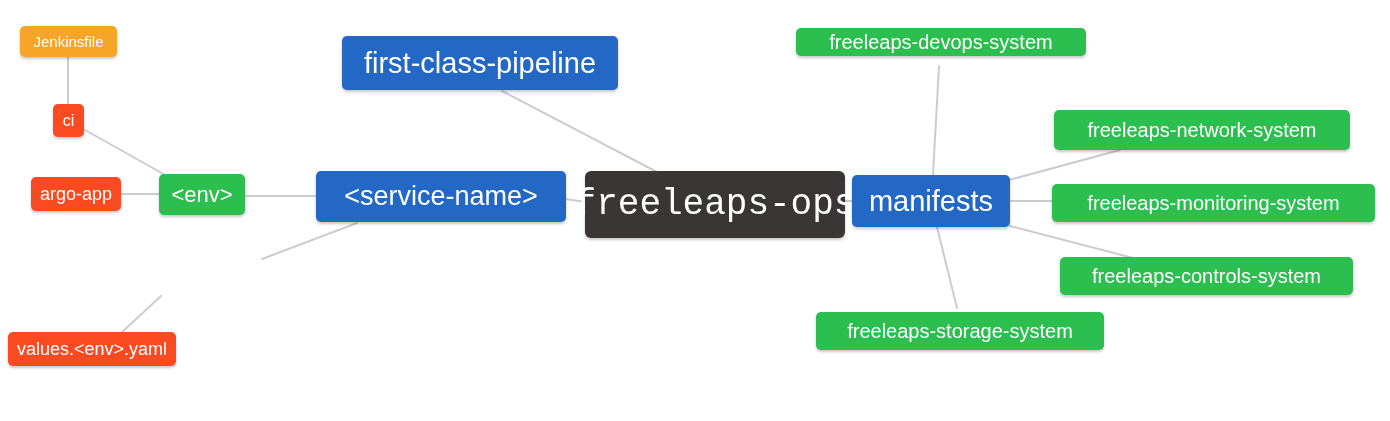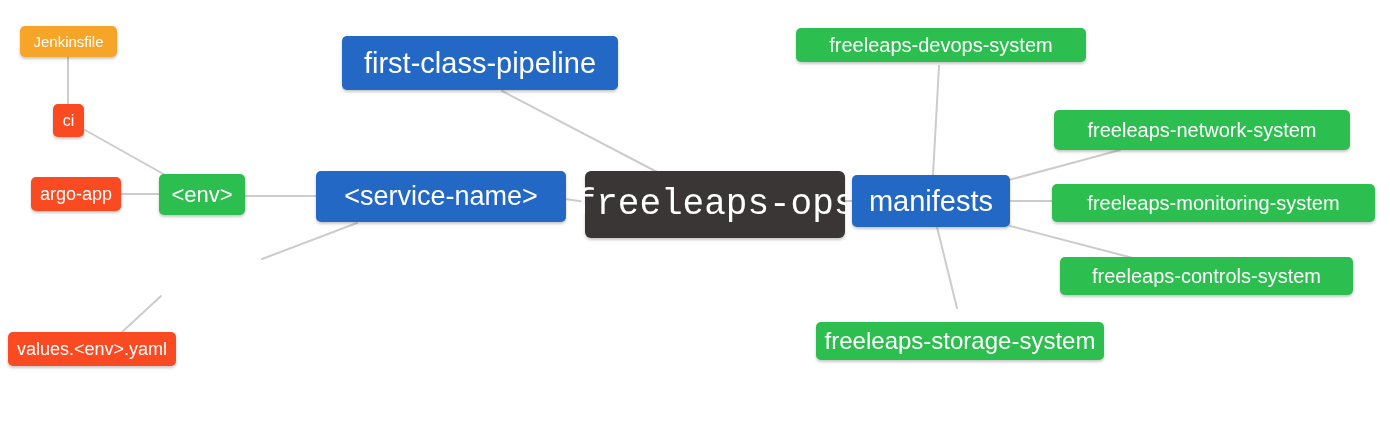--- a/index.html
+++ b/index.html
@@ -32,25 +32,25 @@
   #n-jenkinsfile{left:20px;top:26px;width:97px;height:31px;font-size:15px;}
   #n-ci{left:53px;top:104px;width:31px;height:33px;font-size:16px;}
   #n-argo-app{left:31px;top:177px;width:90px;height:34px;font-size:18px;}
   #n-env{left:159px;top:174px;width:86px;height:41px;font-size:22px;}
   #n-helm-pkg{left:147px;top:257px;width:118px;height:40px;font-size:22px;}
   #n-values{left:8px;top:332px;width:168px;height:34px;font-size:18px;text-align:center;}
   #n-fcp{left:314px;top:36px;width:276px;height:54px;font-size:29px;margin-left:28px;}
   #n-service{left:316px;top:171px;width:250px;height:51px;font-size:27px;}
   #n-root{left:585px;top:171px;width:260px;height:67px;font-size:36px;border-radius:6px;}
   #n-manifests{left:852px;top:175px;width:158px;height:52px;font-size:29px;}
-  #n-devops{left:796px;top:28px;width:290px;height:34px;font-size:20px;}
+  #n-devops{left:796px;top:28px;width:290px;height:28px;font-size:20px;}
   #n-network{left:1054px;top:110px;width:296px;height:40px;font-size:20px;}
   #n-monitoring{left:1052px;top:184px;width:323px;height:38px;font-size:20px;}
   #n-controls{left:1060px;top:257px;width:293px;height:38px;font-size:20px;}
-  #n-storage{left:816px;top:322px;width:288px;height:38px;font-size:24px;}
+  #n-storage{left:816px;top:312px;width:288px;height:38px;font-size:20px;}
 </style>
 </head>
 <body>
 
 <div class="canvas">
 
   <svg class="edges" width="1390" height="421" viewBox="0 0 1390 421">
     <line x1="68" y1="57" x2="68" y2="105"></line>
     <line x1="85" y1="130" x2="167" y2="176"></line>
     <line x1="121" y1="194" x2="160" y2="194"></line>

